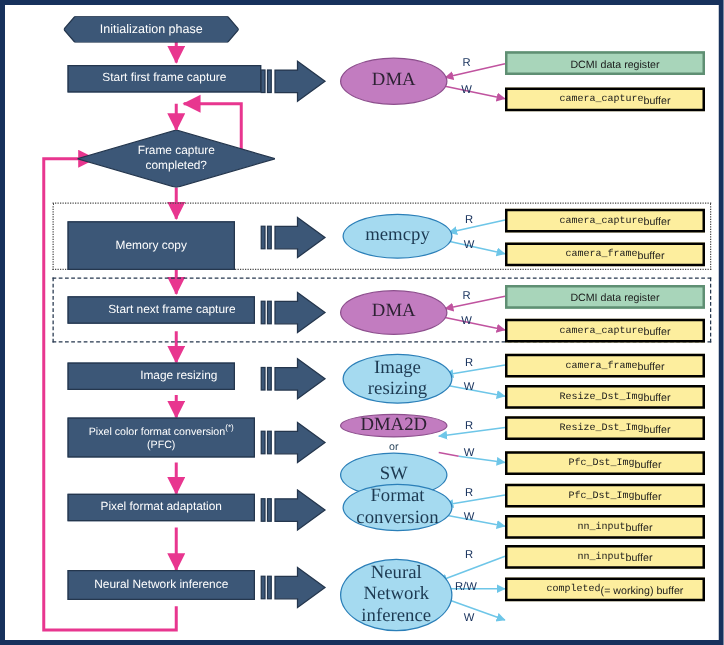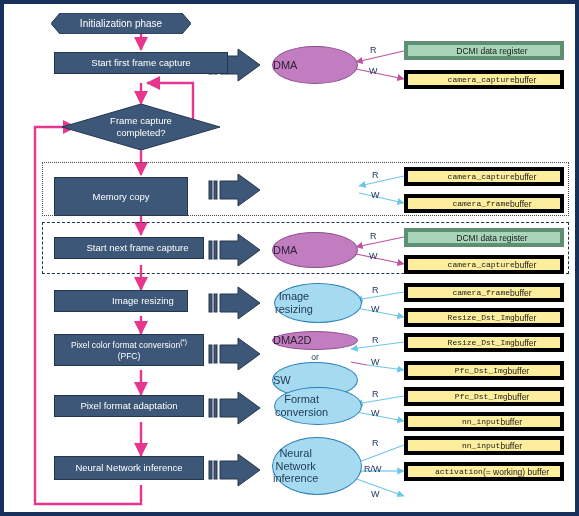--- a/index.html
+++ b/index.html
@@ -23,29 +23,29 @@
             line-height:1.25;}
   .sup{font-size:6.5px;vertical-align:super;}
 
   
   .groupbox{position:absolute;box-sizing:border-box;background:transparent;}
   .dotted{border:1.4px dotted #4a4a4a;}
   .dashed{border:1.4px dashed #24364d;}
 
   
   .ell{position:absolute;border-radius:50%;display:flex;align-items:center;
-       text-align:center;font-size:11px;line-height:1.15;
-       box-sizing:border-box;}
+       justify-content:center;text-align:center;font-size:15px;line-height:1.15;
+       box-sizing:border-box;font-family:Liberation Serif, serif;}
   .ell-blue{background:#a5daf0;border:1.3px solid #2b7fb8;color:#1d3a52;}
   .ell-pink{background:#c27cc0;border:1.3px solid #8d4f8d;color:#2d2233;}
 
   
   .buf{position:absolute;box-sizing:border-box;display:flex;align-items:center;
        justify-content:center;font-size:8.5px;color:#1a1a1a;
-       border:4px solid #000000;padding-left:16px;}
+       border:2px solid #000000;padding-left:16px;}
   .buf-yellow{background:#fdee9e;}
   .buf-green{background:#a8d5ba;border-color:#5f8f73;}
   .mono{font-family:"Liberation Mono","DejaVu Sans Mono",monospace;
         font-weight:normal;font-size:8px;}
   .plain{font-family:"Liberation Sans",sans-serif;}
 
   
   .rw{position:absolute;font-size:9px;color:#17315c;font-weight:normal;
       white-space:nowrap;}
 
@@ -175,21 +175,21 @@
   <div class="groupbox dotted" style="left:38px;top:158px;width:527px;height:54px;"></div>
   <div class="groupbox dashed" style="left:38px;top:218px;width:527px;height:52px;"></div>
 
   <div class="hexwrap" style="left:47px;top:9px;width:140px;height:21px;">
     <svg width="140" height="21" viewBox="0 0 140 21">
       <path d="M9,0 H131 L140,10.5 L131,21 H9 L0,10.5 Z" fill="#3c5777" stroke="#24364d" stroke-width="1"></path>
     </svg>
     <div class="hexlabel">Initialization phase</div>
   </div>
 
-  <div class="pbox" style="left:50px;top:48px;width:174px;height:22px;">
+  <div class="pbox" style="left:50px;top:48px;width:155px;height:22px;">
     <span>Start first frame capture</span>
   </div>
 
   <div class="diawrap" style="left:58px;top:100px;width:158px;height:46px;">
     <svg width="158" height="46" viewBox="0 0 158 46">
       <path d="M79,0 L158,23 L79,46 L0,23 Z" fill="#3c5777" stroke="#24364d" stroke-width="1"></path>
     </svg>
     <div class="dialabel">
       <div>
         <div>Frame capture</div>
@@ -222,20 +222,23 @@
   </div>
 
   <div class="pbox" style="left:50px;top:452px;width:150px;height:24px;">
     <span>Neural Network inference</span>
   </div>
 
   <div class="ell ell-pink" style="left:268px;top:42px;width:86px;height:38px;">
     <span>DMA</span>
   </div>
 
+  <div class="ell ell-blue" style="left:270px;top:167px;width:88px;height:36px;">
+    <span>memcpy</span>
+  </div>
 
   <div class="ell ell-pink" style="left:268px;top:228px;width:86px;height:36px;">
     <span>DMA</span>
   </div>
 
   <div class="ell ell-blue" style="left:270px;top:279px;width:88px;height:40px;">
     <span>
       <span>Image</span><br>
       <span>resizing</span>
     </span>
@@ -250,21 +253,21 @@
     <span>SW</span>
   </div>
 
   <div class="ell ell-blue" style="left:270px;top:383px;width:88px;height:38px;">
     <span>
       <span>Format</span><br>
       <span>conversion</span>
     </span>
   </div>
 
-  <div class="ell ell-blue" style="left:268px;top:433px;width:90px;height:58px;">
+  <div class="ell ell-blue" style="left:268px;top:443px;width:90px;height:58px;">
     <span>
       <span>Neural</span><br>
       <span>Network</span><br>
       <span>inference</span>
     </span>
   </div>
 
   <div class="rw" style="left:366px;top:41px;">R</div>
   <div class="rw" style="left:365px;top:62px;">W</div>
 
@@ -337,21 +340,21 @@
   <div class="buf buf-yellow" style="left:400px;top:408px;width:160px;height:19px;">
     <span class="mono">nn_input</span>
       <span class="plain"> buffer</span>
   </div>
 
   <div class="buf buf-yellow" style="left:400px;top:432px;width:160px;height:19px;">
     <span class="mono">nn_input</span>
       <span class="plain"> buffer</span>
   </div>
   <div class="buf buf-yellow" style="left:400px;top:458px;width:160px;height:19px;">
-    <span class="mono">activation</span>
+    <span class="mono">completed</span>
       <span class="plain"> (= working) buffer</span>
   </div>
   <div class="buf buf-yellow" style="left:400px;top:512px;width:160px;height:19px;">
     <span class="mono">nn_output</span>
       <span class="plain"> buffer</span>
   </div>
 
 </div>
 
 </body></html>

